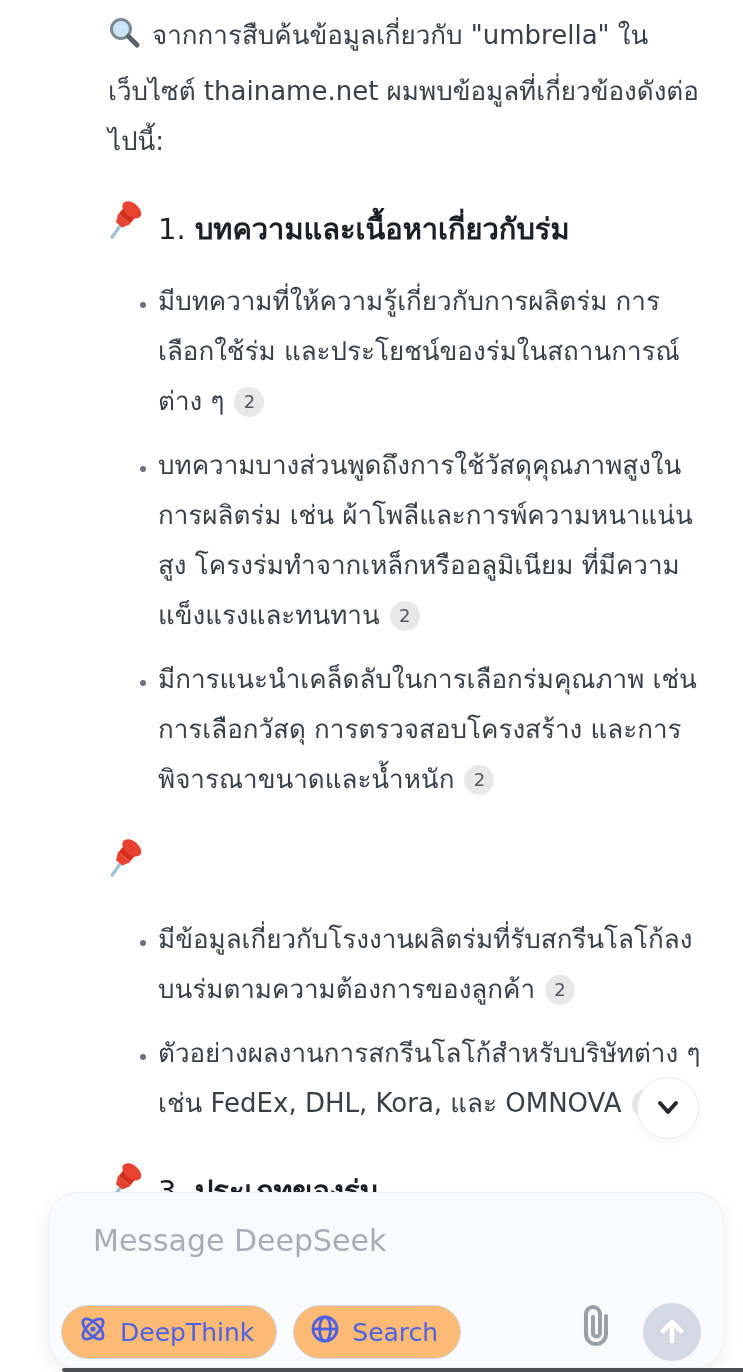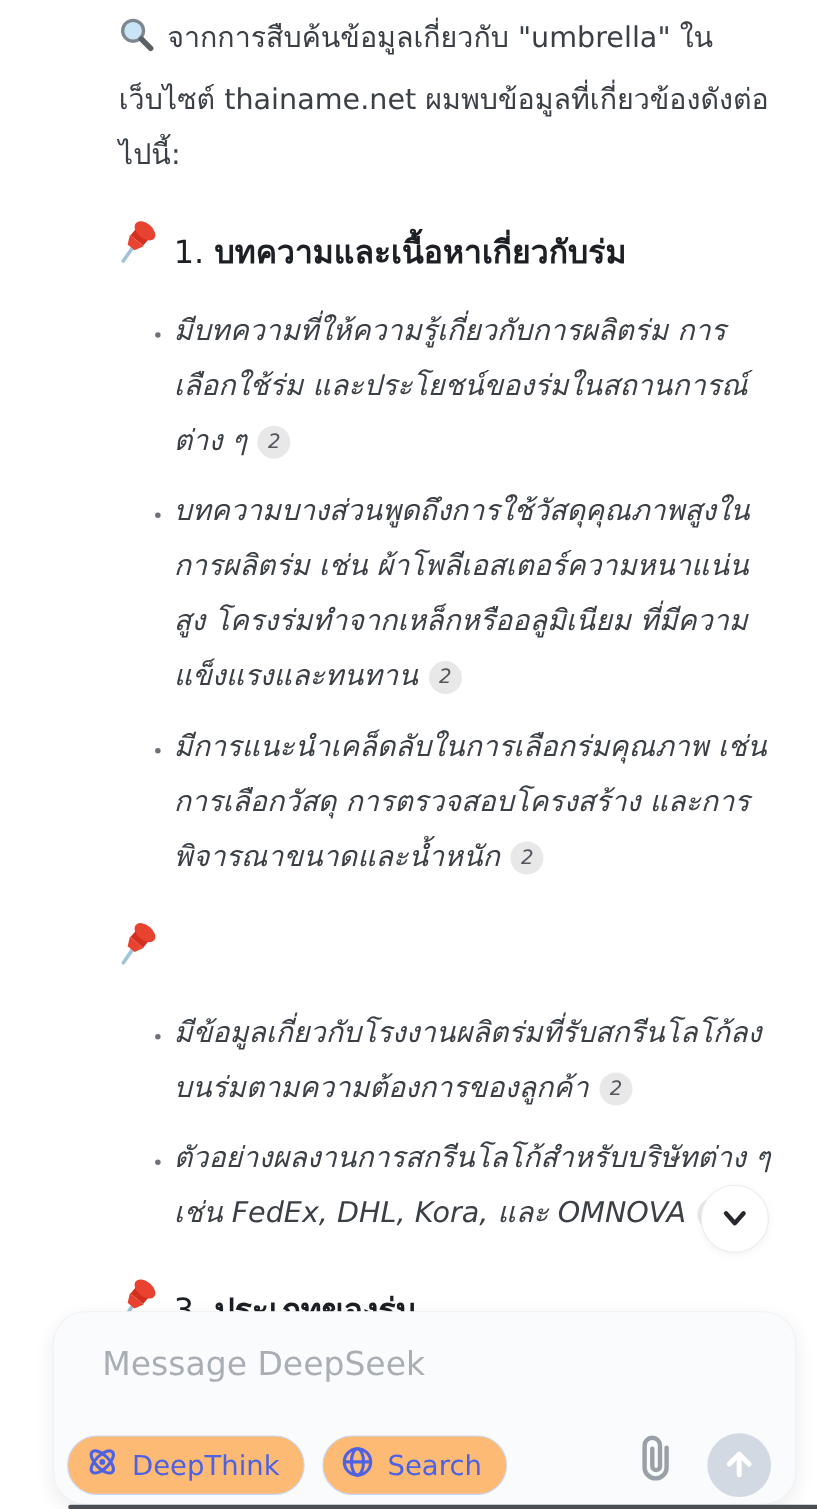--- a/index.html
+++ b/index.html
@@ -12,21 +12,21 @@
 
   .intro { margin-top:4px; }
   .intro .inline-icon { display:inline-block; vertical-align:-6px; margin-right:10px; }
 
   .section-heading { margin-top:34px; font-size:29px; line-height:52px; color:#1c1f23;
                      display:flex; align-items:center; gap:12px; }
   .section-heading .num { font-weight:400; }
   .section-heading .ttl { font-weight:700;text-align:center; }
 
   ul.bullets { margin-top:18px; padding-left:50px; list-style:disc; }
-  ul.bullets li { margin-bottom:14px; color:#3b4046;font-style:italic; }
+  ul.bullets li { margin-bottom:14px; color:#3b4046; }
   ul.bullets li::marker { color:#6e7278; font-size:0.72em; }
 
   .cite-badge { display:inline-block; min-width:30px; height:30px; line-height:30px;
                 background:#e8e8e9; color:#515archive#55595f; color:#53575d; border-radius:15px;
                 text-align:center; font-size:18px; vertical-align:2px; margin-left:10px;
                 padding:0 4px; }
 
   .scroll-down-btn { position:absolute; left:637px; top:1077px; width:62px; height:62px;
                      border-radius:50%; background:#ffffff; border:1px solid #ececec;
                      box-shadow:0 2px 8px rgba(0,0,0,0.05); display:flex;
@@ -79,21 +79,21 @@
             <ellipse cx="14" cy="5.5" rx="8" ry="5" fill="#e84330"></ellipse>
             <path d="M8 14 L20 14 L17 20 L11 20 Z" fill="#e84330"></path>
           </g>
         </svg>
       </span>
       <span><span class="num">1.</span>
       <span class="ttl">บทความและเนื้อหาเกี่ยวกับร่ม</span></span>
     </div>
     <ul class="bullets">
       <li><span>มีบทความที่ให้ความรู้เกี่ยวกับการผลิตร่ม การเลือกใช้ร่ม และประโยชน์ของร่มในสถานการณ์ต่าง ๆ</span><span class="cite-badge">2</span></li>
-      <li><span>บทความบางส่วนพูดถึงการใช้วัสดุคุณภาพสูงในการผลิตร่ม เช่น ผ้าโพลีเอสเตอร์ความหนาแน่นสูง โครงร่มทำจากเหล็กหรืออลูมิเนียม ที่มีความแข็งแรงและทนทาน</span><span class="cite-badge">2</span></li>
+      <li><span>บทความบางส่วนพูดถึงการใช้วัสดุคุณภาพสูงในการผลิตร่ม เช่น ผ้าโพลีและการพ์ความหนาแน่นสูง โครงร่มทำจากเหล็กหรืออลูมิเนียม ที่มีความแข็งแรงและทนทาน</span><span class="cite-badge">2</span></li>
       <li><span>มีการแนะนำเคล็ดลับในการเลือกร่มคุณภาพ เช่น การเลือกวัสดุ การตรวจสอบโครงสร้าง และการพิจารณาขนาดและน้ำหนัก</span><span class="cite-badge">2</span></li>
     </ul>
 
     <div class="section-heading">
       <span>
         <svg width="38" height="42" viewBox="0 0 28 30">
           <line x1="10" y1="17" x2="3" y2="27" stroke="#9fc3d8" stroke-width="2.4" stroke-linecap="round"></line>
           <g transform="rotate(40 14 11)">
             <rect x="8.5" y="7" width="11" height="7" fill="#d22f1e"></rect>
             <ellipse cx="14" cy="5.5" rx="8" ry="5" fill="#e84330"></ellipse>

